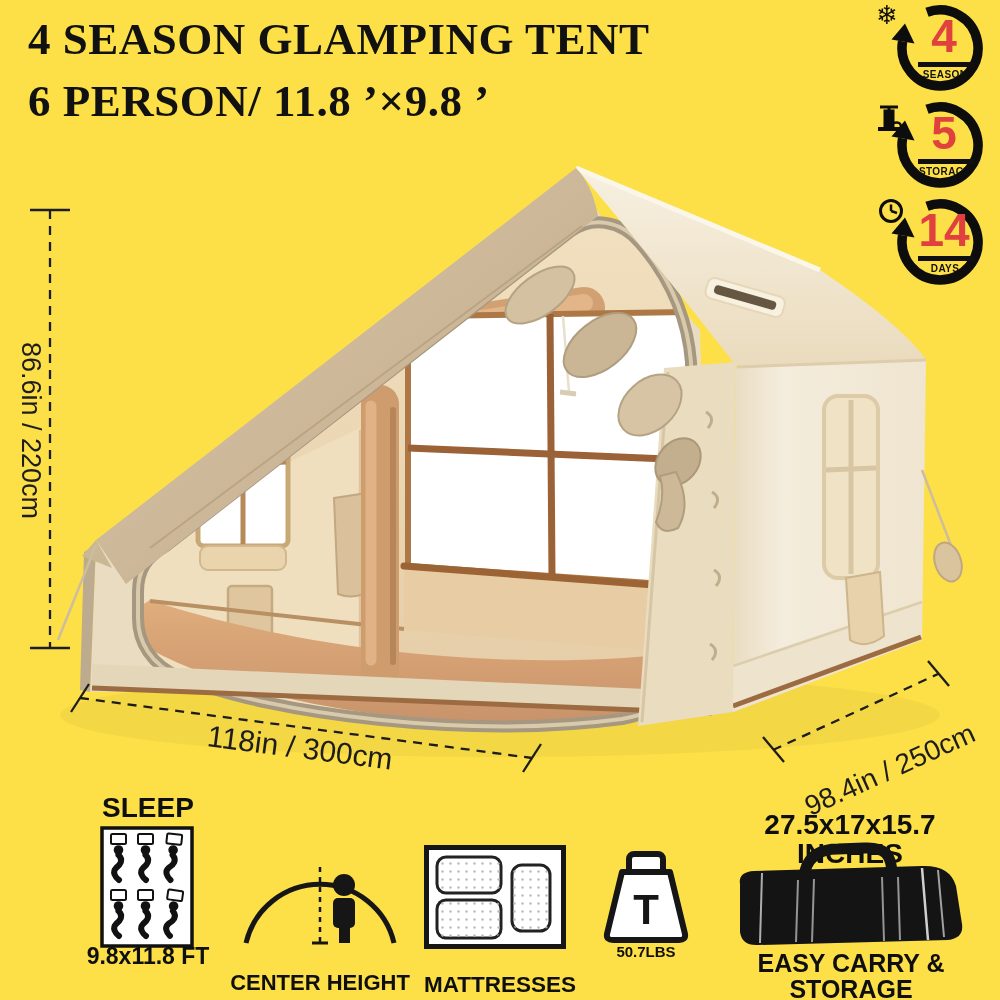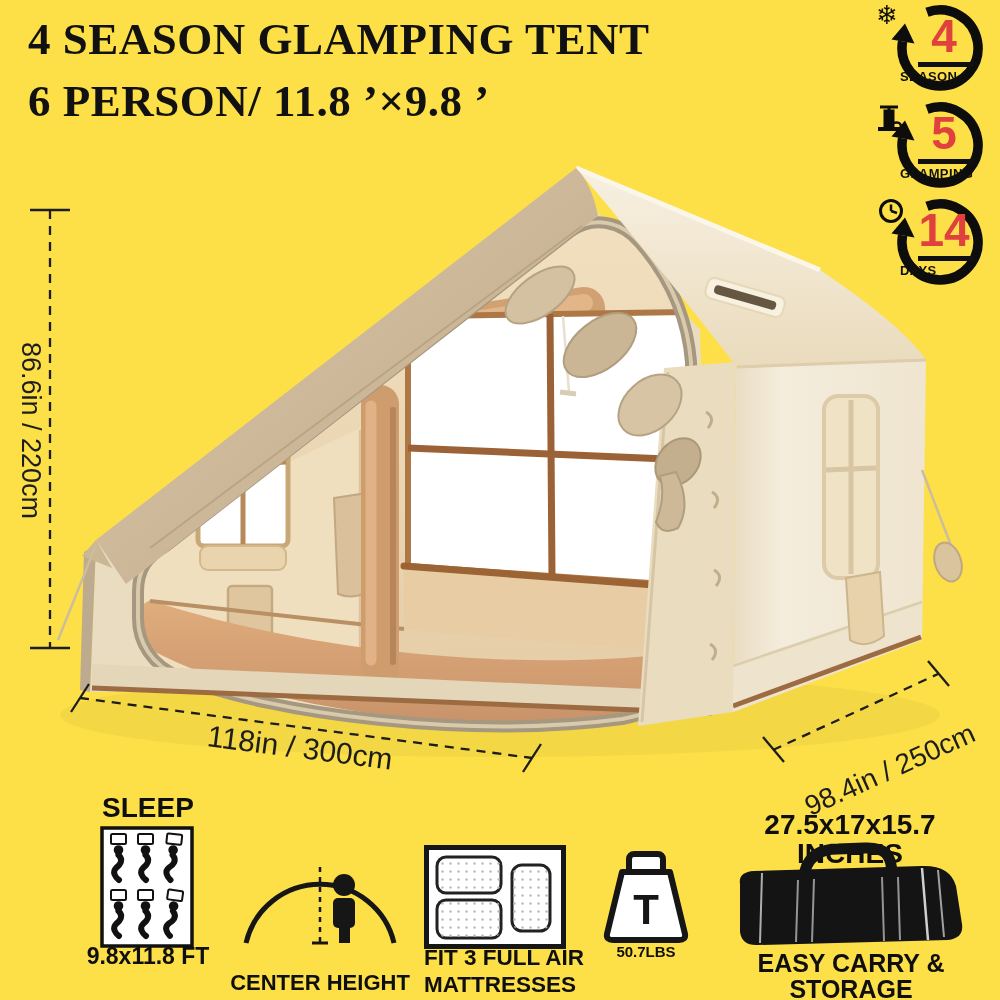--- a/index.html
+++ b/index.html
@@ -8,22 +8,22 @@
   
   .title{position:absolute;left:28px;top:8px;font-family:"Liberation Serif",serif;
          font-weight:700;font-size:45px;line-height:1.38;color:#111;letter-spacing:.5px;white-space:nowrap;}
   
   .badges{position:absolute;left:876px;top:2px;width:120px;}
   .badge{position:relative;width:118px;height:94px;margin-bottom:3px;}
   .badge svg{position:absolute;left:0;top:0;}
   .badge .num{position:absolute;left:37px;top:11px;width:62px;text-align:center;
               font-size:46px;font-weight:700;color:#e0413e;line-height:1;}
   .badge .bar{position:absolute;left:42px;top:60px;width:56px;height:4.5px;background:#101010;}
-  .badge .blabel{position:absolute;left:24px;top:67px;width:90px;text-align:left;
-                 font-size:13px;font-weight:700;color:#101010;letter-spacing:.4px;}
+  .badge .blabel{position:absolute;left:24px;top:67px;width:90px;text-align:center;
+                 font-size:10px;font-weight:700;color:#101010;letter-spacing:.4px;}
   .snowglyph{position:absolute;left:0px;top:-2px;font-size:26px;color:#0d0d0d;
              font-family:"DejaVu Sans",sans-serif;}
   
   .dim{position:absolute;color:#1d1d1d;white-space:nowrap;text-align:center;}
   .dim-h{left:-120px;top:415px;width:300px;font-size:27px;transform:rotate(90deg);}
   .dim-w{left:150px;top:731px;width:300px;font-size:30px;transform:rotate(7.3deg);}
   .dim-d{left:784px;top:754px;width:212px;font-size:28px;transform:rotate(-24.5deg);}
   
   .feat-label{position:absolute;font-weight:700;color:#0f0f0f;text-align:center;line-height:1.05;}
   .fl-left{text-align:left;}
@@ -202,21 +202,21 @@
         <g stroke="#0d0d0d" stroke-width="3" fill="none">
           <line x1="4" y1="8" x2="22" y2="8"></line>
           <line x1="13" y1="8" x2="13" y2="12"></line>
           <rect x="9" y="12" width="8" height="16" fill="#0d0d0d"></rect>
           <line x1="2" y1="30" x2="24" y2="30" stroke-width="4"></line>
           <path d="M17,24 q8,-2 8,4" stroke-width="2.5"></path>
         </g>
       </svg>
       <div class="num">5</div>
       <div class="bar"></div>
-      <div class="blabel">GLAMPING</div>
+      <div class="blabel">STORAGE</div>
     </div>
 
     <div class="badge">
       <svg width="118" height="94" viewBox="0 0 118 94">
         <path d="M51,10.3 A38,38 0 1 1 26.6,39.4" fill="none" stroke="#0d0d0d" stroke-width="9.5"></path>
         <polygon points="29,21.5 38.5,41.5 15.5,37.5" fill="#0d0d0d"></polygon>
         <g stroke="#0d0d0d" fill="none">
           <circle cx="15" cy="15" r="10.5" stroke-width="3"></circle>
           <line x1="15" y1="15" x2="15" y2="8.5" stroke-width="2.5"></line>
           <line x1="15" y1="15" x2="21" y2="17" stroke-width="2.5"></line>
@@ -264,21 +264,20 @@
       </pattern>
     </defs>
     <rect x="2.5" y="2.5" width="137" height="99" fill="#ffffff" stroke="#161616" stroke-width="5"></rect>
     <rect x="13" y="12" width="64" height="36" rx="9" fill="#ffffff" stroke="#222" stroke-width="3"></rect>
     <rect x="13" y="12" width="64" height="36" rx="9" fill="url(#dots)"></rect>
     <rect x="13" y="55" width="64" height="38" rx="9" fill="#ffffff" stroke="#222" stroke-width="3"></rect>
     <rect x="13" y="55" width="64" height="38" rx="9" fill="url(#dots)"></rect>
     <rect x="88" y="20" width="38" height="66" rx="10" fill="#ffffff" stroke="#222" stroke-width="3"></rect>
     <rect x="88" y="20" width="38" height="66" rx="10" fill="url(#dots)"></rect>
   </svg>
-  <div class="feat-label fl-left" style="left:424px;top:946px;width:170px;font-size:22.5px;">FIT 3 FULL AIR</div>
   <div class="feat-label fl-left" style="left:424px;top:973px;width:170px;font-size:22.5px;">MATTRESSES</div>
 
   <svg class="ficon" style="left:596px;top:848px;" width="100" height="98" viewBox="0 0 100 98">
     <rect x="33" y="6" width="34" height="20" rx="5" fill="#ffffff" stroke="#161616" stroke-width="6"></rect>
     <path d="M26,24 L74,24 L89,86 Q90,92 83,92 L17,92 Q10,92 11,86 Z" fill="#ffffff" stroke="#161616" stroke-width="6" stroke-linejoin="round"></path>
     <text x="50" y="76" text-anchor="middle" font-size="42" font-weight="bold" fill="#161616" font-family="Liberation Sans, sans-serif">T</text>
   </svg>
   <div class="feat-label" style="left:576px;top:944px;width:140px;font-size:15px;">50.7LBS</div>
 
   <div class="feat-label" style="left:720px;top:810px;width:260px;font-size:28px;">27.5x17x15.7 INCHES</div>

